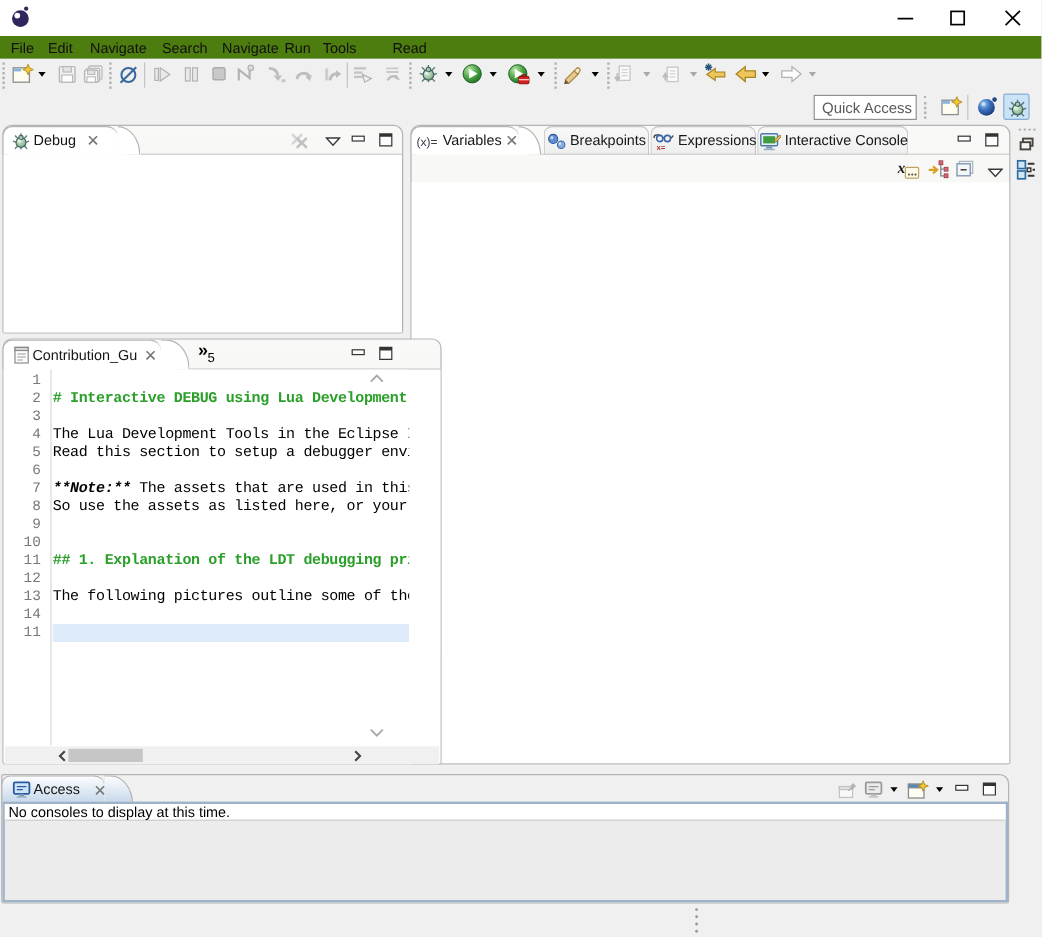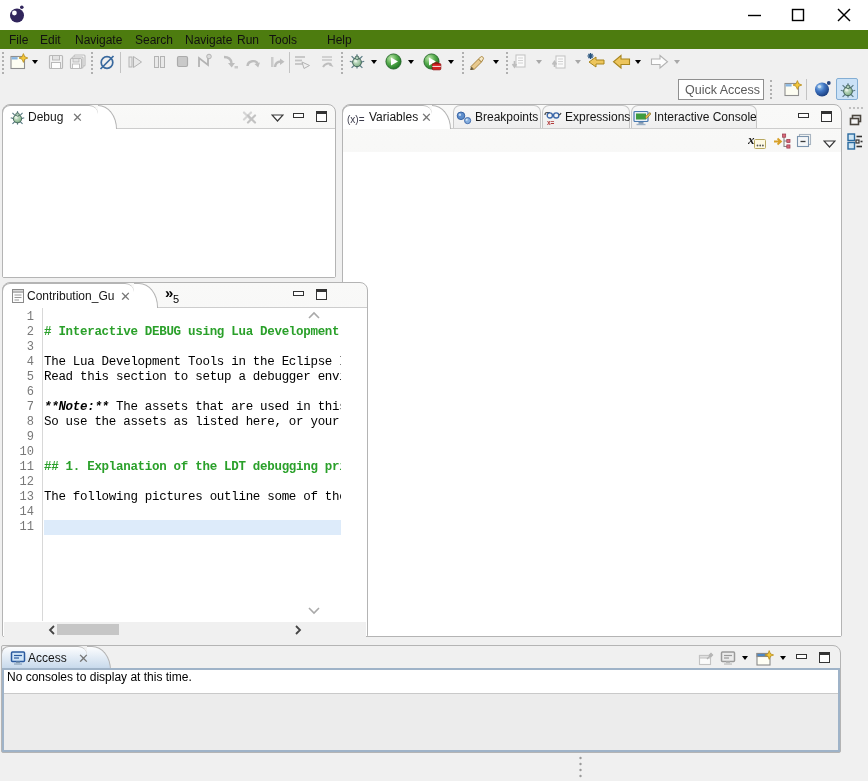--- a/index.html
+++ b/index.html
@@ -36,21 +36,21 @@
 .utab { position:absolute; top:0; height:24px; border:1px solid #c6c6c6; border-bottom:none; border-radius:7px 7px 0 0; background:linear-gradient(#f8f8f8,#eeeeee); }
 
 #gutter { position:absolute; left:1px; top:25px; width:39px; bottom:15px; background:#ffffff; border-right:1px solid #d8d8d8; }
 .lnum { position:absolute; right:8px; font-family:"Liberation Mono",monospace; font-size:12px; color:#787878; }
 #edtext { position:absolute; left:41px; top:25px; right:26px; bottom:15px; background:#fff; overflow:hidden; }
 .eline { position:absolute; left:0px; white-space:pre; font-family:"Liberation Mono",monospace; font-size:12.5px; letter-spacing:-0.3px; color:#000; }
 .green { color:#2aa02a; font-weight:bold; }
 
 #constack { left:1px; top:645px; width:840px; height:108px; border:1px solid #b4b4b4; border-radius:2px 8px 2px 2px; background:#f0f0f0; }
 #conbox { position:absolute; left:0px; top:22px; right:0px; bottom:0px; border:2px solid #9fb3c8; background:#ececec; }
-#conrow { position:absolute; left:0; top:0; right:0; height:24px; background:#fff; border-bottom:1px solid #c9c9c9; }
+#conrow { position:absolute; left:0; top:0; right:0; height:14px; background:#fff; border-bottom:1px solid #c9c9c9; }
 #condots { left:578px; top:756px; width:5px; height:22px; }
 </style>
 </head>
 <body>
 
 <div id="titlebar" class="abs">
   <svg class="abs" style="left:9px;top:5px" width="19" height="19" viewBox="0 0 19 19">
     <circle cx="8" cy="10.5" r="7" fill="#31255c"></circle>
     <circle cx="5.4" cy="8" r="2.4" fill="#ffffff"></circle>
     <circle cx="12.8" cy="2.2" r="1.8" fill="#31255c"></circle>
@@ -64,21 +64,21 @@
 </div>
 
 <div id="menubar" class="abs">
   <span class="menu" style="left:9px">File</span>
   <span class="menu" style="left:40px">Edit</span>
   <span class="menu" style="left:75px">Navigate</span>
   <span class="menu" style="left:135px">Search</span>
   <span class="menu" style="left:185px">Navigate</span>
   <span class="menu" style="left:237px">Run</span>
   <span class="menu" style="left:269px">Tools</span>
-  <span class="menu" style="left:327px">Help</span>
+  <span class="menu" style="left:327px">Read</span>
 </div>
 
 <div id="toolrow" class="abs"></div>
 <svg class="abs" style="left:0;top:0" width="0" height="0">
  <defs>
   <radialGradient id="ballg" cx="35%" cy="30%" r="75%">
     <stop offset="0%" stop-color="#9ecdf2"></stop>
         <stop offset="45%" stop-color="#3f74c2"></stop>
         <stop offset="100%" stop-color="#173a7a"></stop>
   </radialGradient>

